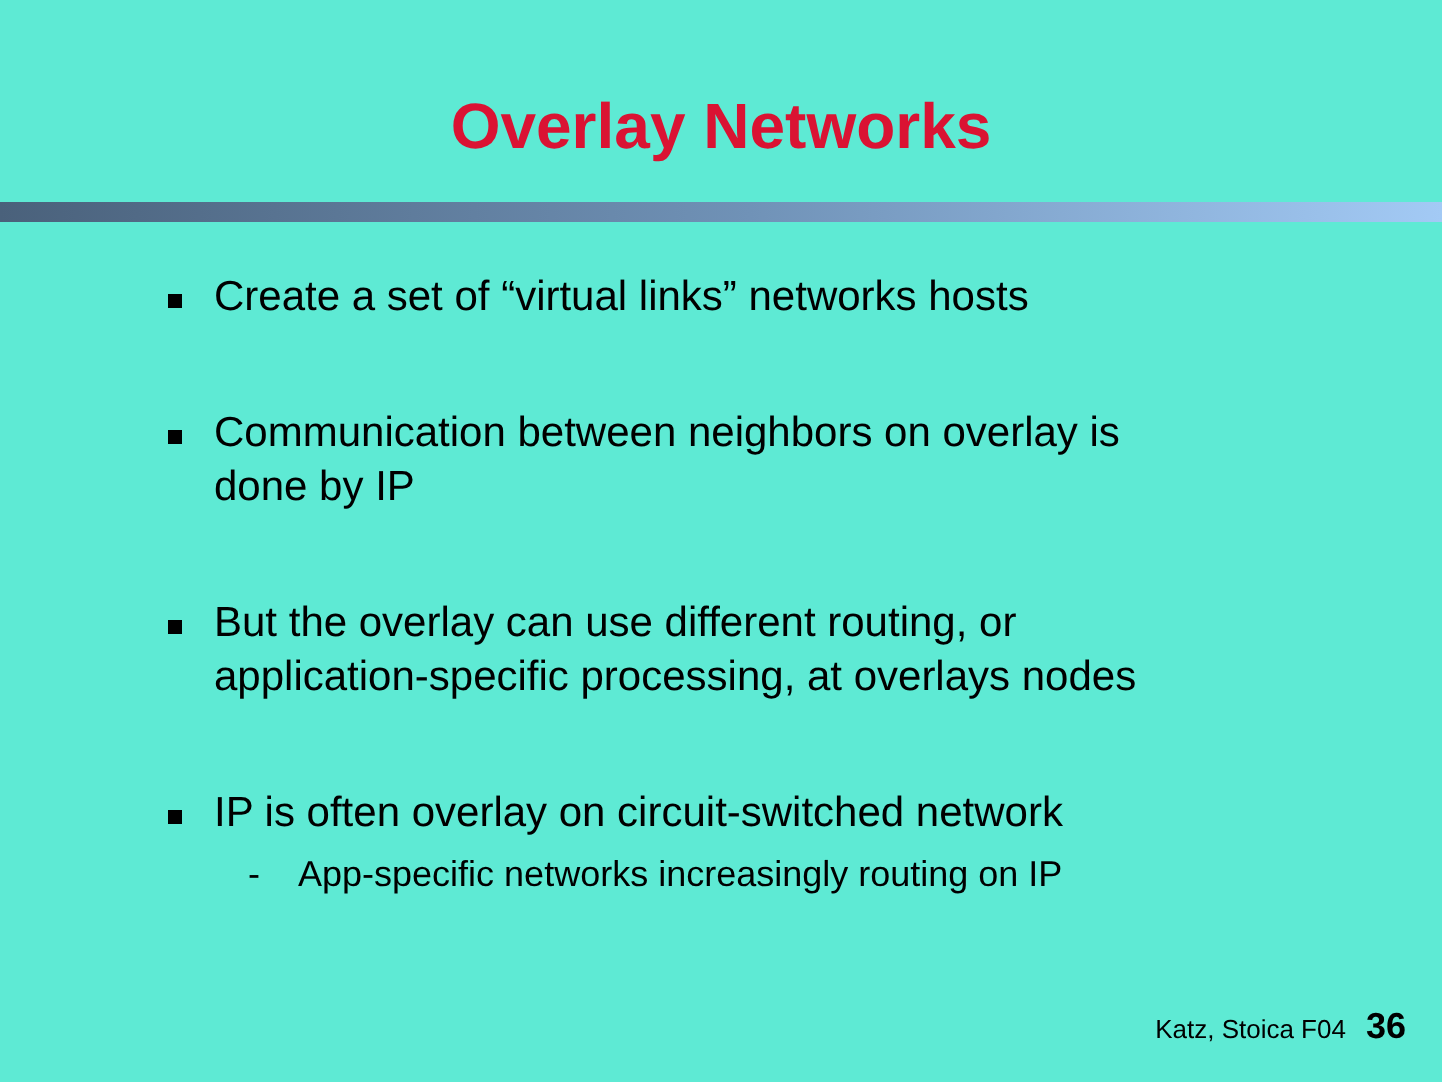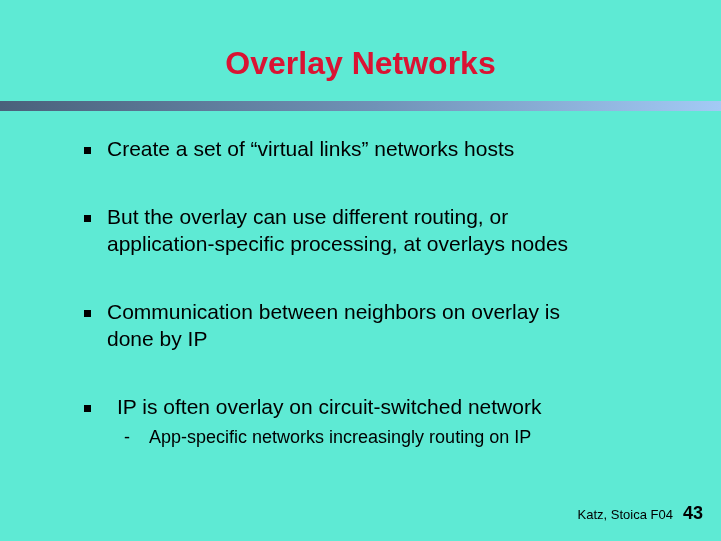--- a/index.html
+++ b/index.html
@@ -59,21 +59,20 @@
     background: var(--text, #000000);
   }
   .bullet .text {
     margin-left: 16px;
     width: 495px;
     font-size: 21px;
     line-height: 27px;
   }
   .bullet.last {
     margin-bottom: 0;
-    gap: 10px;
   }
   .sub-bullet {
     display: flex;
     align-items: flex-start;
     margin: 6px 0 0 40px;
   }
   .sub-bullet .dash {
     flex: none;
     font-size: 18px;
     line-height: 23px;
@@ -111,38 +110,38 @@
 
   <div class="content">
 
     <div class="bullet">
       <span class="marker"></span>
       <span class="text">Create a set of “virtual links” networks hosts</span>
     </div>
 
     <div class="bullet">
       <span class="marker"></span>
-      <span class="text">But the overlay can use different routing, or application-specific processing, at overlays nodes</span>
+      <span class="text">Communication between neighbors on overlay is done by IP</span>
     </div>
 
     <div class="bullet">
       <span class="marker"></span>
-      <span class="text">Communication between neighbors on overlay is done by IP</span>
+      <span class="text">But the overlay can use different routing, or application-specific processing, at overlays nodes</span>
     </div>
 
     <div class="bullet last">
       <span class="marker"></span>
       <span class="text">IP is often overlay on circuit-switched network</span>
     </div>
 
     <div class="sub-bullet">
       <span class="dash">-</span>
       <span class="text">App-specific networks increasingly routing on IP</span>
     </div>
 
   </div>
 
   <div class="footer">
     <span class="credit">Katz, Stoica F04</span>
-    <span class="page-number">43</span>
+    <span class="page-number">36</span>
   </div>
 
 </div>
 
 </body></html>

